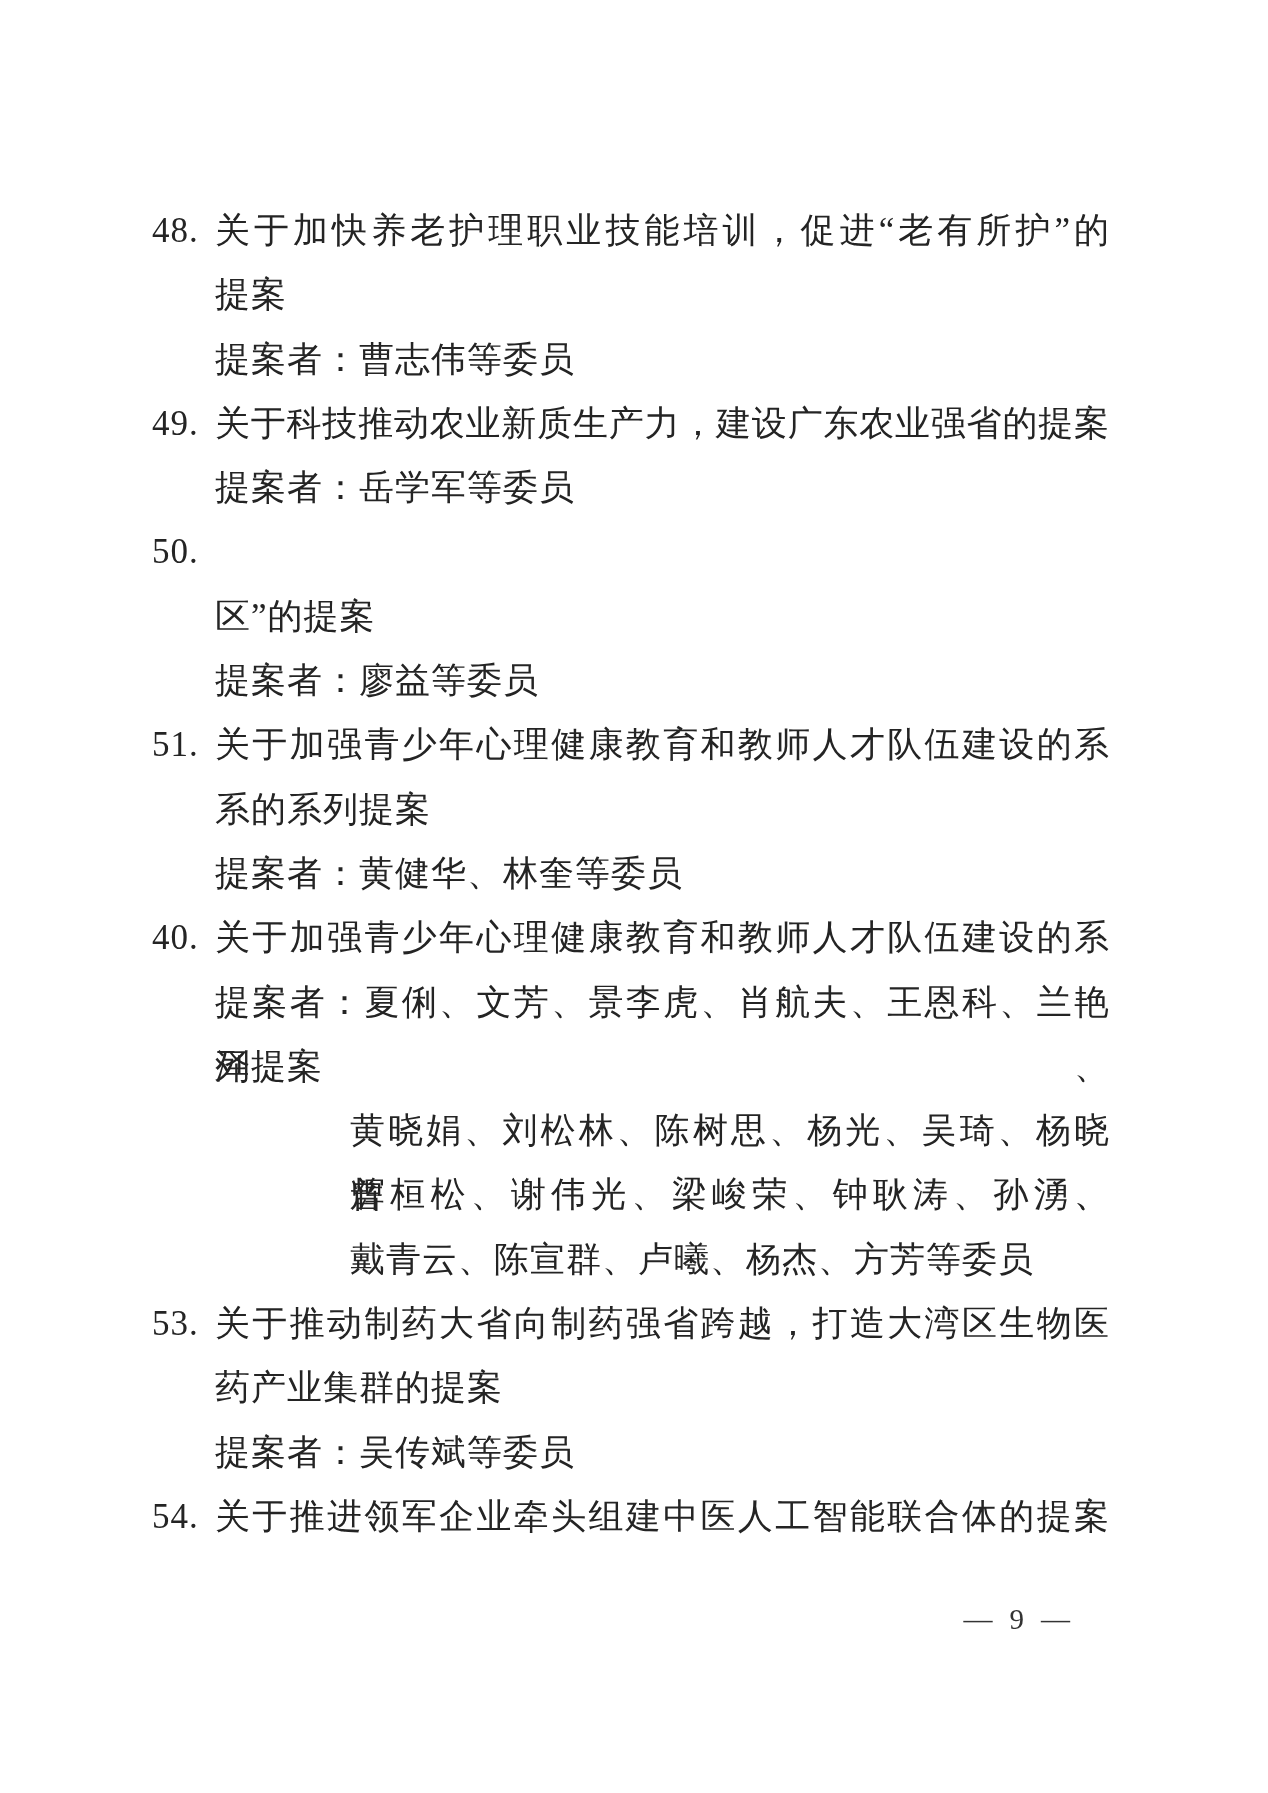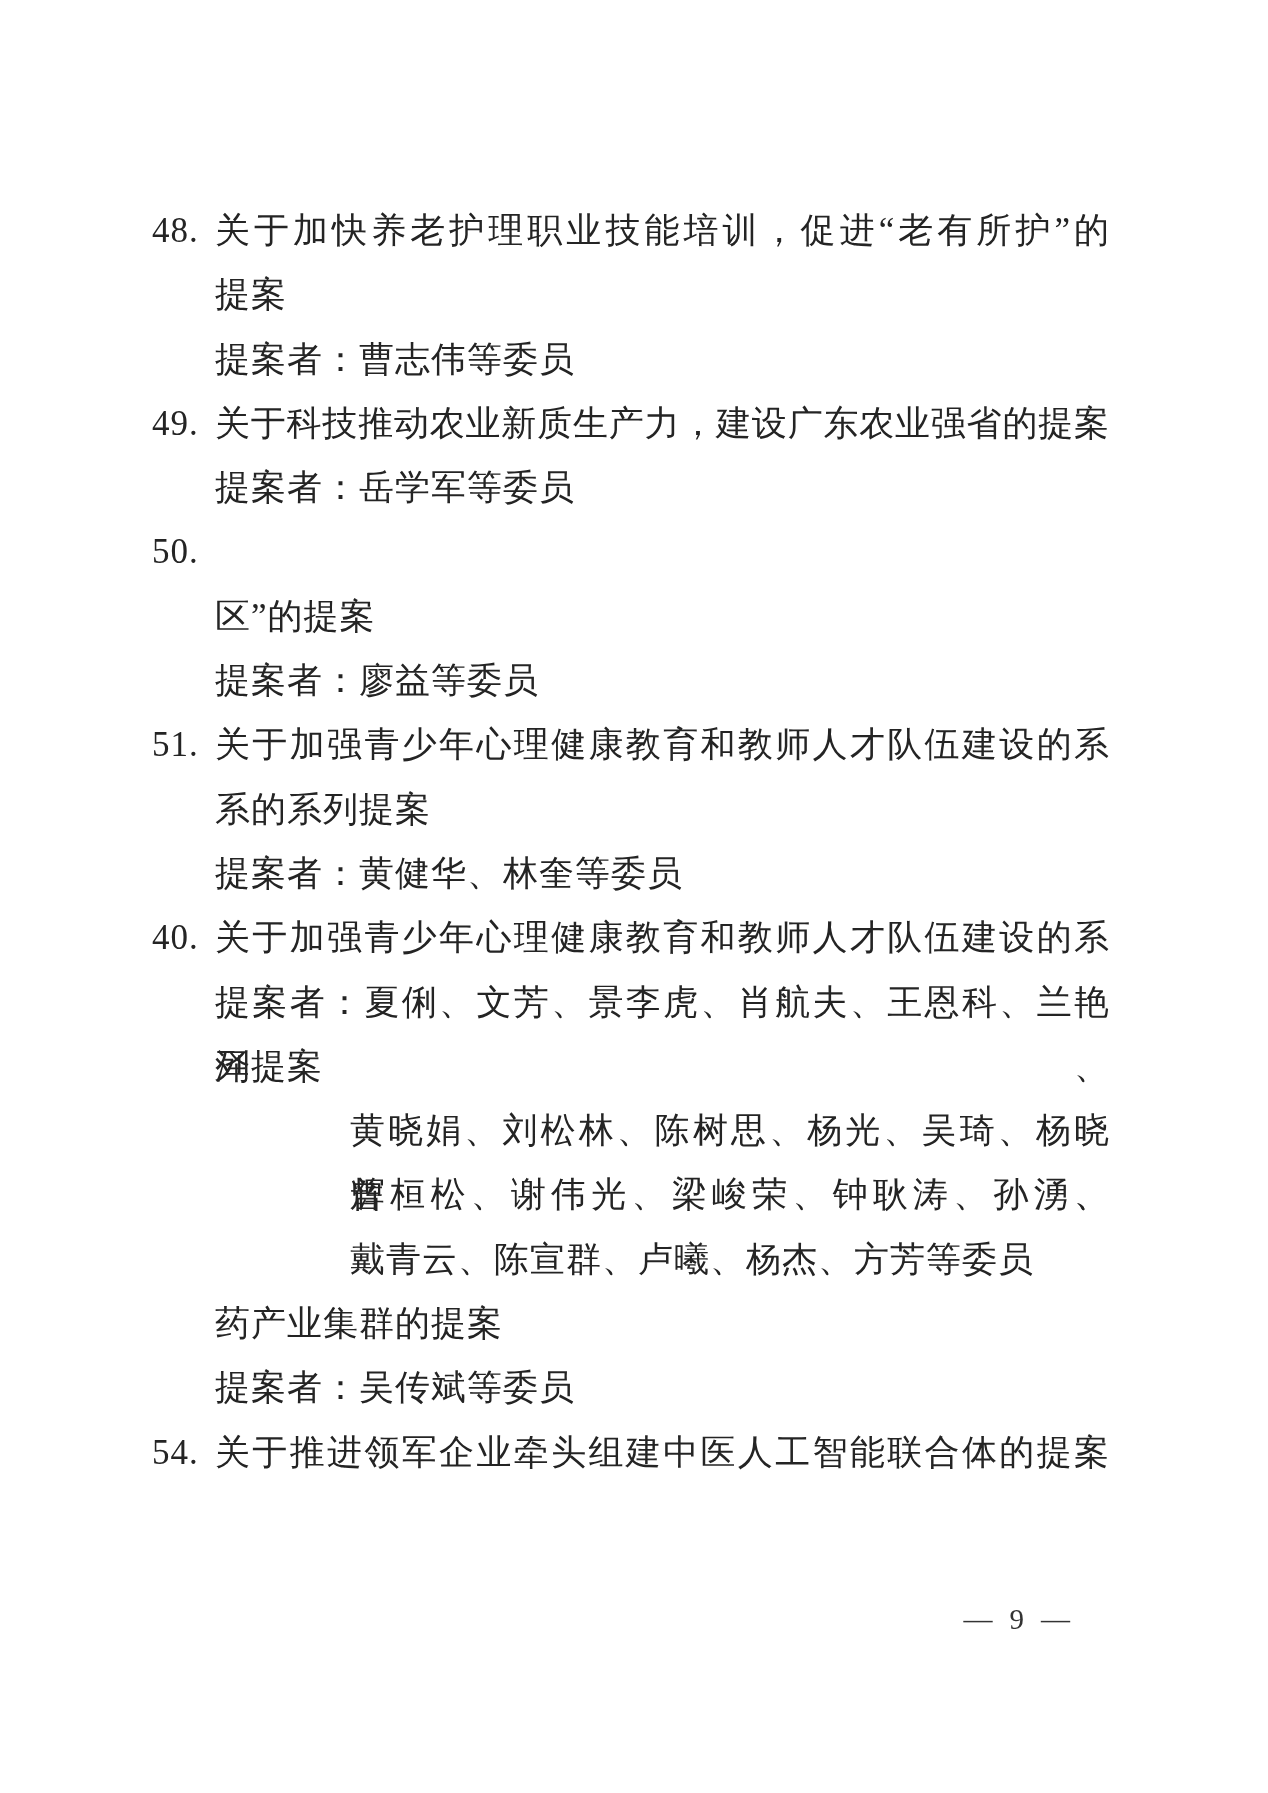--- a/index.html
+++ b/index.html
@@ -130,20 +130,24 @@
     </div>
     <div class="line justify indent">
       <span>曾桓松、谢伟光、梁峻荣、钟耿涛、孙湧、</span>
     </div>
     <div class="line indent">
       <span>戴青云、陈宣群、卢曦、杨杰、方芳等委员</span>
     </div>
   </div>
 
   <div>
+    <div class="line justify">
+      <span class="num">53.</span>
+      <span>关于推动制药大省向制药强省跨越，打造大湾区生物医</span>
+    </div>
     <div class="line">
       <span>药产业集群的提案</span>
     </div>
     <div class="line">
       <span>提案者：</span><span>吴传斌等委员</span>
     </div>
   </div>
 
   <div>
     <div class="line justify">

